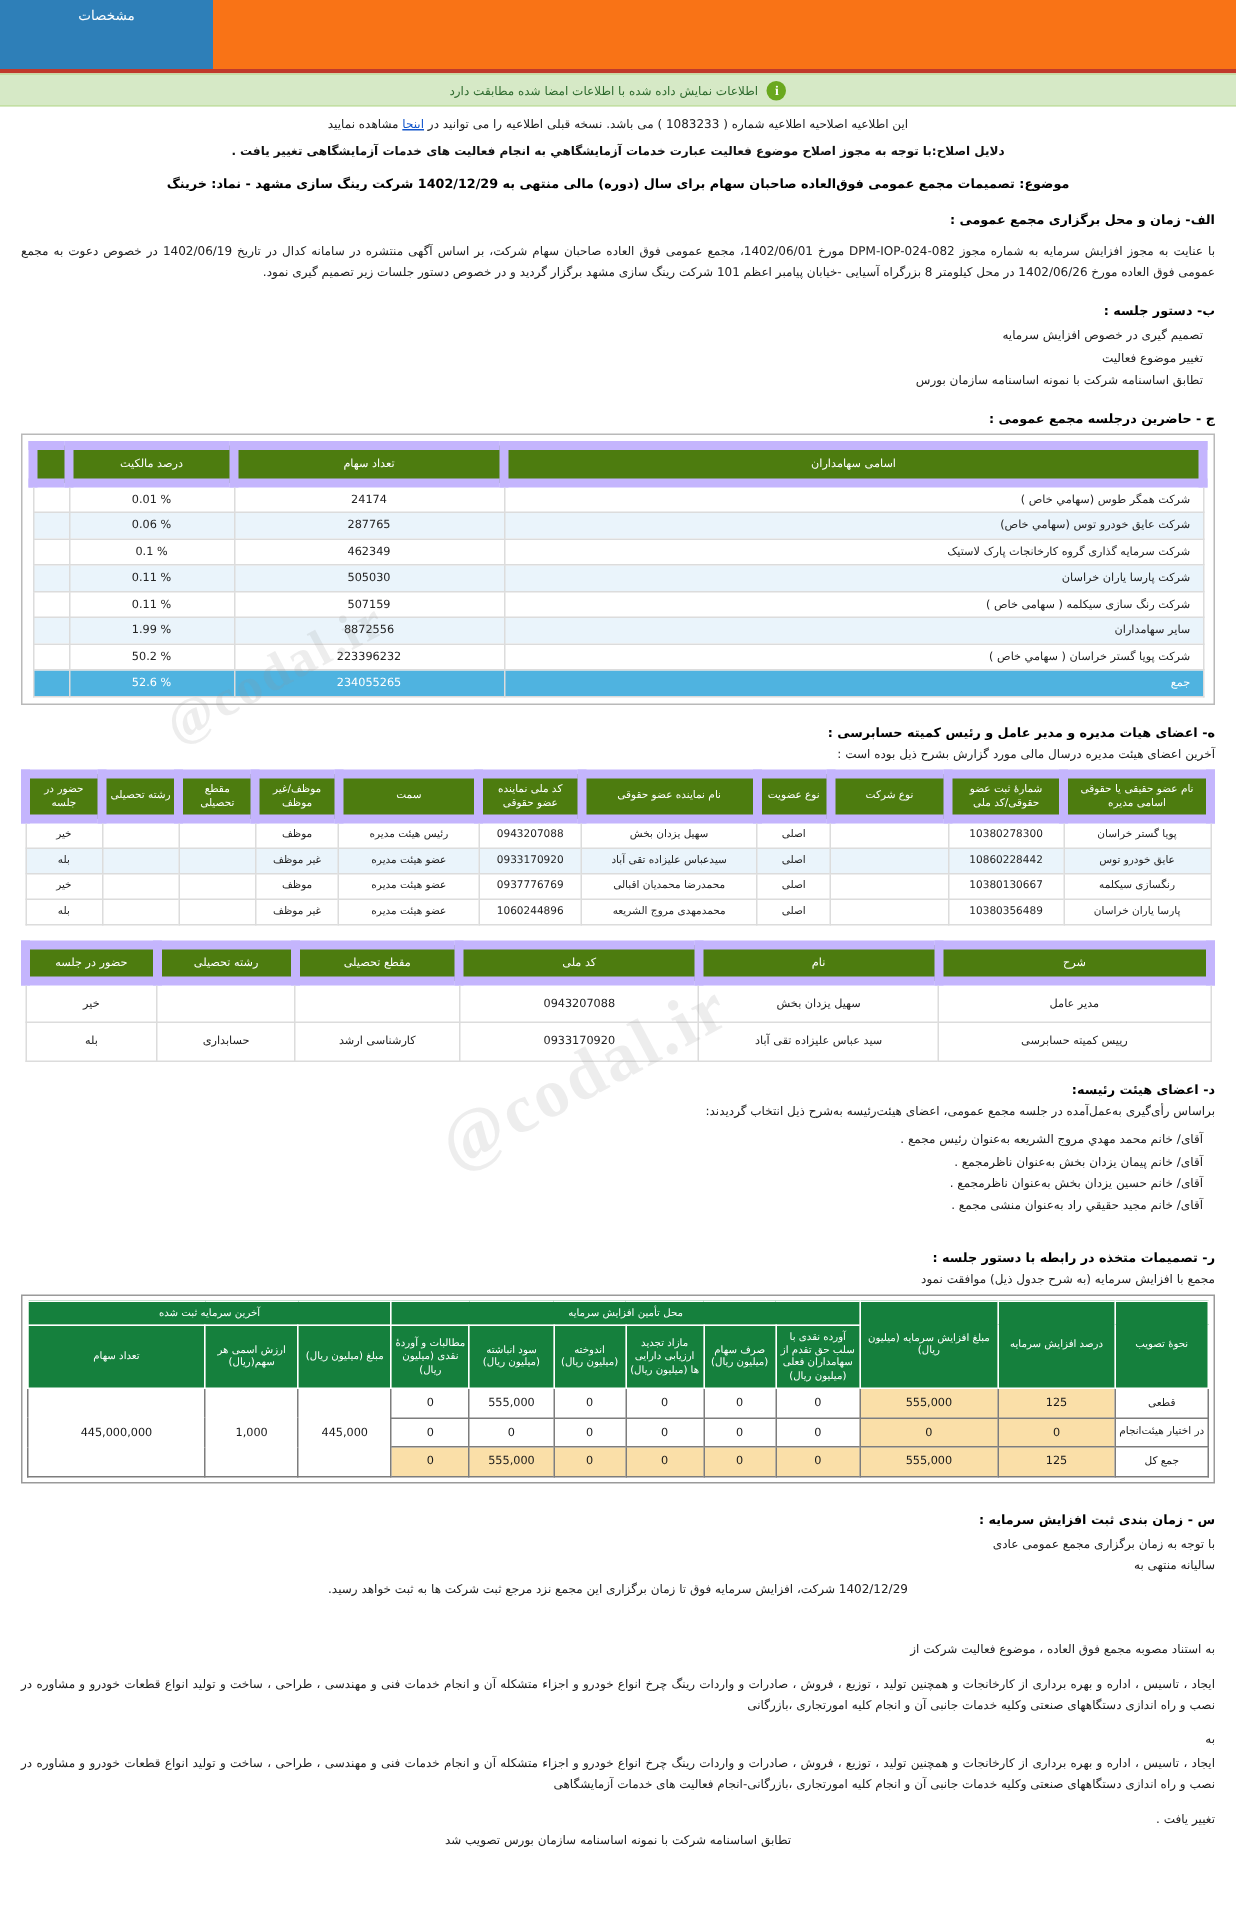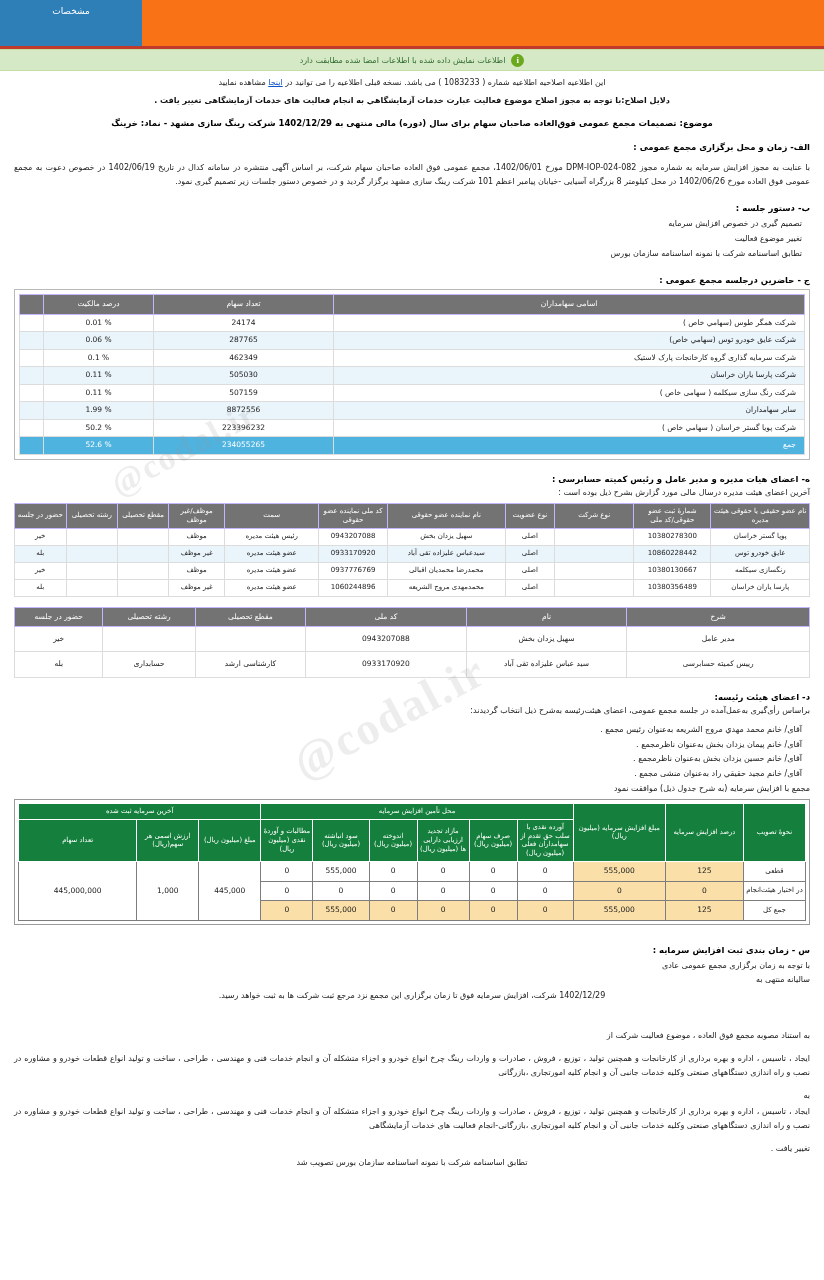--- a/index.html
+++ b/index.html
@@ -54,22 +54,22 @@
 
   .indent { padding-right:8px; }
   .listline { font-size:8px; line-height:1.85; color:#202020; text-align:right; }
 
   
   table { border-collapse:collapse; width:100%; font-size:7.5px; }
   .tbl-wrap { border:1px solid #b9b9b9; padding:4px; margin:4px 0 10px 0; background:#fff; }
   .tbl-wrap.plain { border:none; padding:0; }
 
   th {
-    background:#737373; color:#fff; font-weight:normal;
-    border:1px solid #c4b5fd; padding:4px 3px; text-align:center; line-height:1.35;
+    background:#4d7c0f; color:#fff; font-weight:normal;
+    border:6px solid #c4b5fd; padding:4px 3px; text-align:center; line-height:1.35;
     font-size:7.5px;
   }
   td {
     border:1px solid #dcdcdc; padding:3px 4px; text-align:center;
     color:#222; line-height:1.4; background:#fff; font-size:7.5px;
   }
   tr.alt td { background:#eaf4fb; }
   tr.total td { background:#4fb3e0; color:#ffffff; font-weight:normal; }
 
   
@@ -204,21 +204,21 @@
     </table>
   </div>
 
   <div class="section-title">ه- اعضای هیات مدیره و مدیر عامل و رئیس کمیته حسابرسی :</div>
   <div class="section-sub">آخرین اعضای هیئت مدیره درسال مالی مورد گزارش بشرح ذیل بوده است :</div>
 
   <div class="tbl-wrap plain">
     <table class="board-table">
       <thead>
         <tr>
-          <th style="width:92px">نام عضو حقیقی یا حقوقی هیئت مدیره</th>
+          <th style="width:92px">نام عضو حقیقی یا حقوقی اسامی مدیره</th>
           <th style="width:72px">شمارۀ ثبت عضو حقوقی/کد ملی</th>
           <th style="width:74px">نوع شرکت</th>
           <th style="width:46px">نوع عضویت</th>
           <th style="width:110px">نام نماینده عضو حقوقی</th>
           <th style="width:64px">کد ملی نماینده عضو حقوقی</th>
           <th style="width:88px">سمت</th>
           <th style="width:52px">موظف/غیر موظف</th>
           <th style="width:48px">مقطع تحصیلی</th>
           <th style="width:48px">رشته تحصیلی</th>
           <th style="width:48px">حضور در جلسه</th>
@@ -316,20 +316,21 @@
 
   <div class="section-title">د- اعضای هیئت رئیسه:</div>
   <div class="section-sub">براساس رأی‌گیری به‌عمل‌آمده در جلسه مجمع عمومی، اعضای هیئت‌رئیسه به‌شرح ذیل انتخاب گردیدند:</div>
   <div class="indent" style="margin-top:8px">
     <div class="listline">آقای/ خانم  محمد مهدي مروج الشریعه  به‌عنوان رئیس مجمع .</div>
     <div class="listline">آقای/ خانم  پیمان یزدان بخش  به‌عنوان ناظرمجمع .</div>
     <div class="listline">آقای/ خانم  حسین یزدان بخش  به‌عنوان ناظرمجمع .</div>
     <div class="listline">آقای/ خانم  مجید حقیقي راد  به‌عنوان منشی مجمع .</div>
   </div>
 
+  <div class="section-title" style="margin-top:22px">ر- تصمیمات متخذه در رابطه با دستور جلسه :</div>
   <div class="section-sub">مجمع با افزایش سرمایه (به شرح جدول ذیل) موافقت نمود</div>
 
   <div class="cap-wrap">
     <table class="cap-table">
       <thead>
         <tr>
           <th rowspan="2" style="width:62px">نحوۀ تصویب</th>
           <th rowspan="2" style="width:78px">درصد افزایش سرمایه</th>
           <th rowspan="2" style="width:92px">مبلغ  افزایش سرمایه (میلیون ریال)</th>
           <th colspan="6">محل تأمین  افزایش سرمایه</th>

